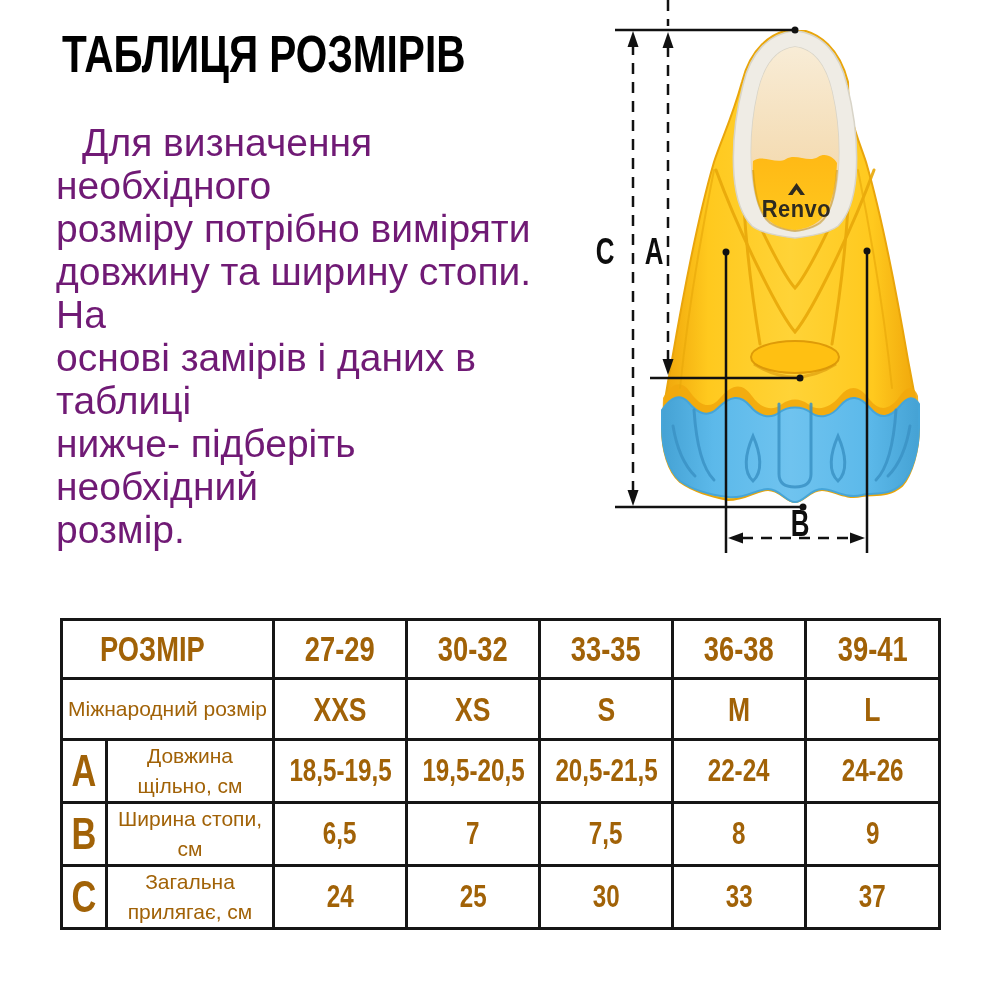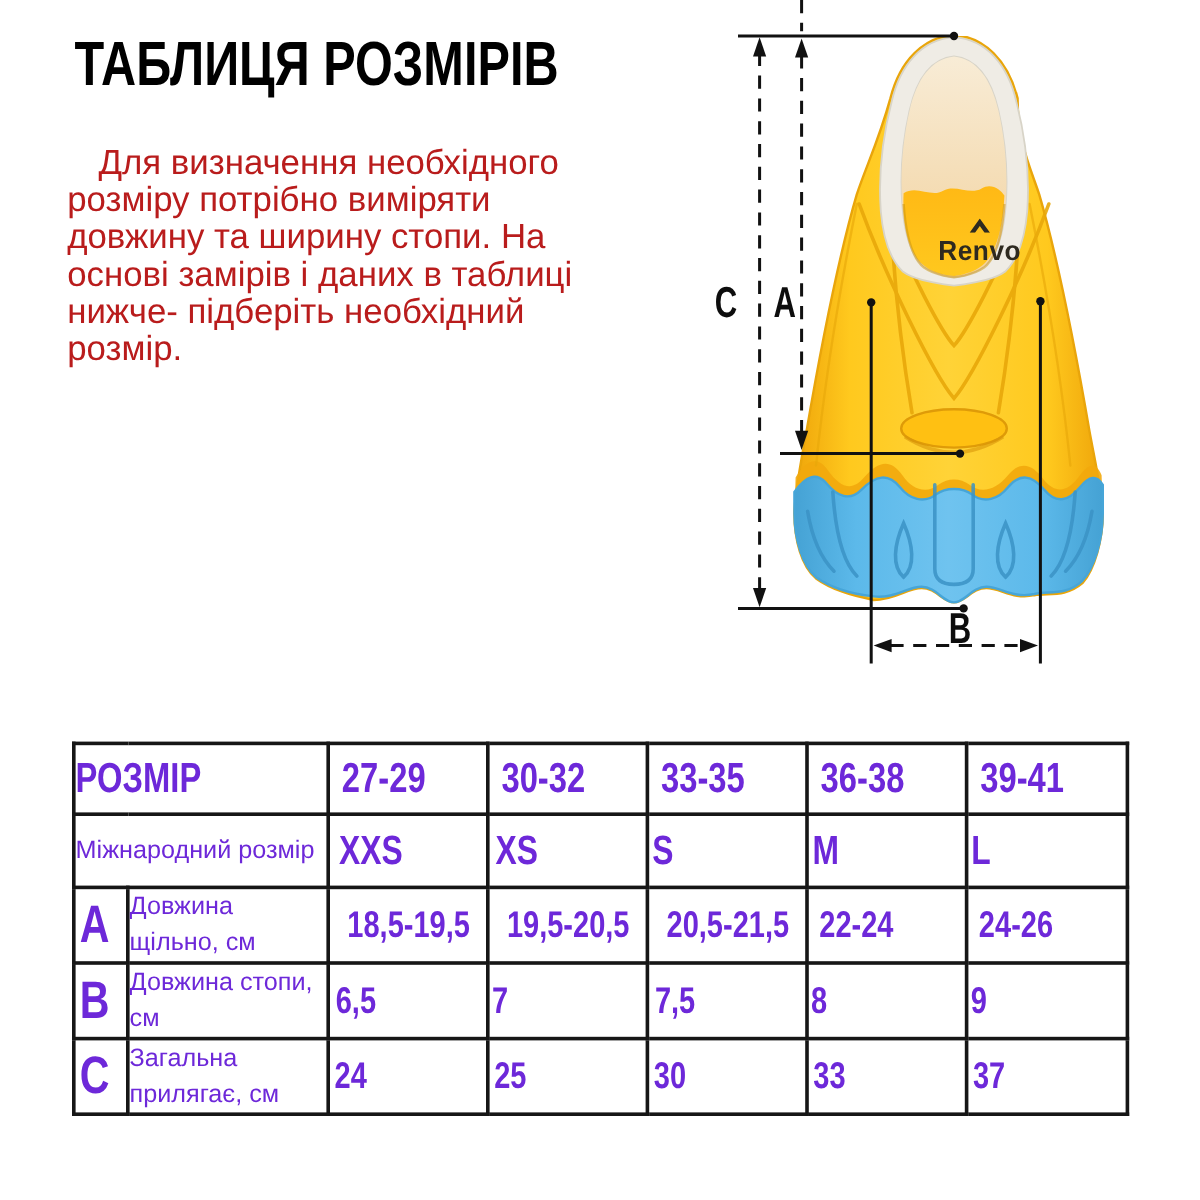--- a/index.html
+++ b/index.html
@@ -10,21 +10,21 @@
   
   .cond{display:inline-block;transform:scaleX(.78);transform-origin:center;white-space:nowrap;}
   .cond-l{transform-origin:left center;}
 
   .page-title{
     position:absolute;left:62px;top:24px;font-size:52px;font-weight:800;
     letter-spacing:0px;color:#000;text-decoration:underline;
   }
   .intro{
     position:absolute;left:56px;top:121px;width:500px;
-    font-size:29px;line-height:31px;color:#b91c1c;
+    font-size:39px;line-height:43px;color:#701a75;
     white-space:pre-line;text-indent:26px;font-weight:400;
   }
   .note{
     position:absolute;left:56px;top:370px;width:500px;
     font-size:29px;line-height:43px;color:#2e2e2e;white-space:pre-line;
   }
 
   .fin-wrap{position:absolute;left:658px;top:30px;width:264px;height:478px;}
   .measure-svg{position:absolute;left:560px;top:0;width:440px;height:580px;}
 
@@ -32,30 +32,29 @@
     position:absolute;font-size:36px;font-weight:800;color:#0d0d0d;width:30px;text-align:center;
   }
   .mlabel .cond{transform:scaleX(.72);}
   #label-c{left:590px;top:231px;}
   #label-a{left:639px;top:231px;}
   #label-b{left:785px;top:503px;}
 
   .brand-logo{
     position:absolute;left:757px;top:182px;width:78px;text-align:center;color:#2e2a20;
     line-height:1;
-    margin-left:20px;
   }
   .brand-logo .brand-text{font-size:23px;font-weight:700;letter-spacing:.5px;display:inline-block;transform:scaleX(.95);}
 
   table.size-table{
     position:absolute;left:60px;top:618px;border-collapse:collapse;table-layout:fixed;
     width:878px;
   }
   table.size-table td{
-    border:3px solid #161616;padding:0;vertical-align:middle;color:#6d28d9;
+    border:3px solid #161616;padding:0;text-align:center;vertical-align:middle;color:#a16207;
     overflow:hidden;
   }
   td.lab{
     text-align:left;padding-left:16px;font-size:21px;line-height:30px;color:#333;font-weight:400;
   }
   td.hrow{ text-align:left;padding-left:16px; }
   .h-val{font-size:35px;font-weight:800;}
   .i-val{font-size:34px;font-weight:800;}
   .d-val{font-size:31px;font-weight:600;}
   .letter{font-size:44px;font-weight:800;}
@@ -250,21 +249,21 @@
       <td><span class="cond letter">A</span></td>
       <td class="lab">Довжина щільно, см</td>
       <td><span class="cond d-val">18,5-19,5</span></td>
       <td><span class="cond d-val">19,5-20,5</span></td>
       <td><span class="cond d-val">20,5-21,5</span></td>
       <td><span class="cond d-val">22-24</span></td>
       <td><span class="cond d-val">24-26</span></td>
     </tr>
     <tr style="height:59px">
       <td><span class="cond letter">B</span></td>
-      <td class="lab">Довжина стопи, см</td>
+      <td class="lab">Ширина стопи, см</td>
       <td><span class="cond d-val">6,5</span></td>
       <td><span class="cond d-val">7</span></td>
       <td><span class="cond d-val">7,5</span></td>
       <td><span class="cond d-val">8</span></td>
       <td><span class="cond d-val">9</span></td>
     </tr>
     <tr style="height:60px">
       <td><span class="cond letter">C</span></td>
       <td class="lab">Загальна прилягає, см</td>
       <td><span class="cond d-val">24</span></td>

